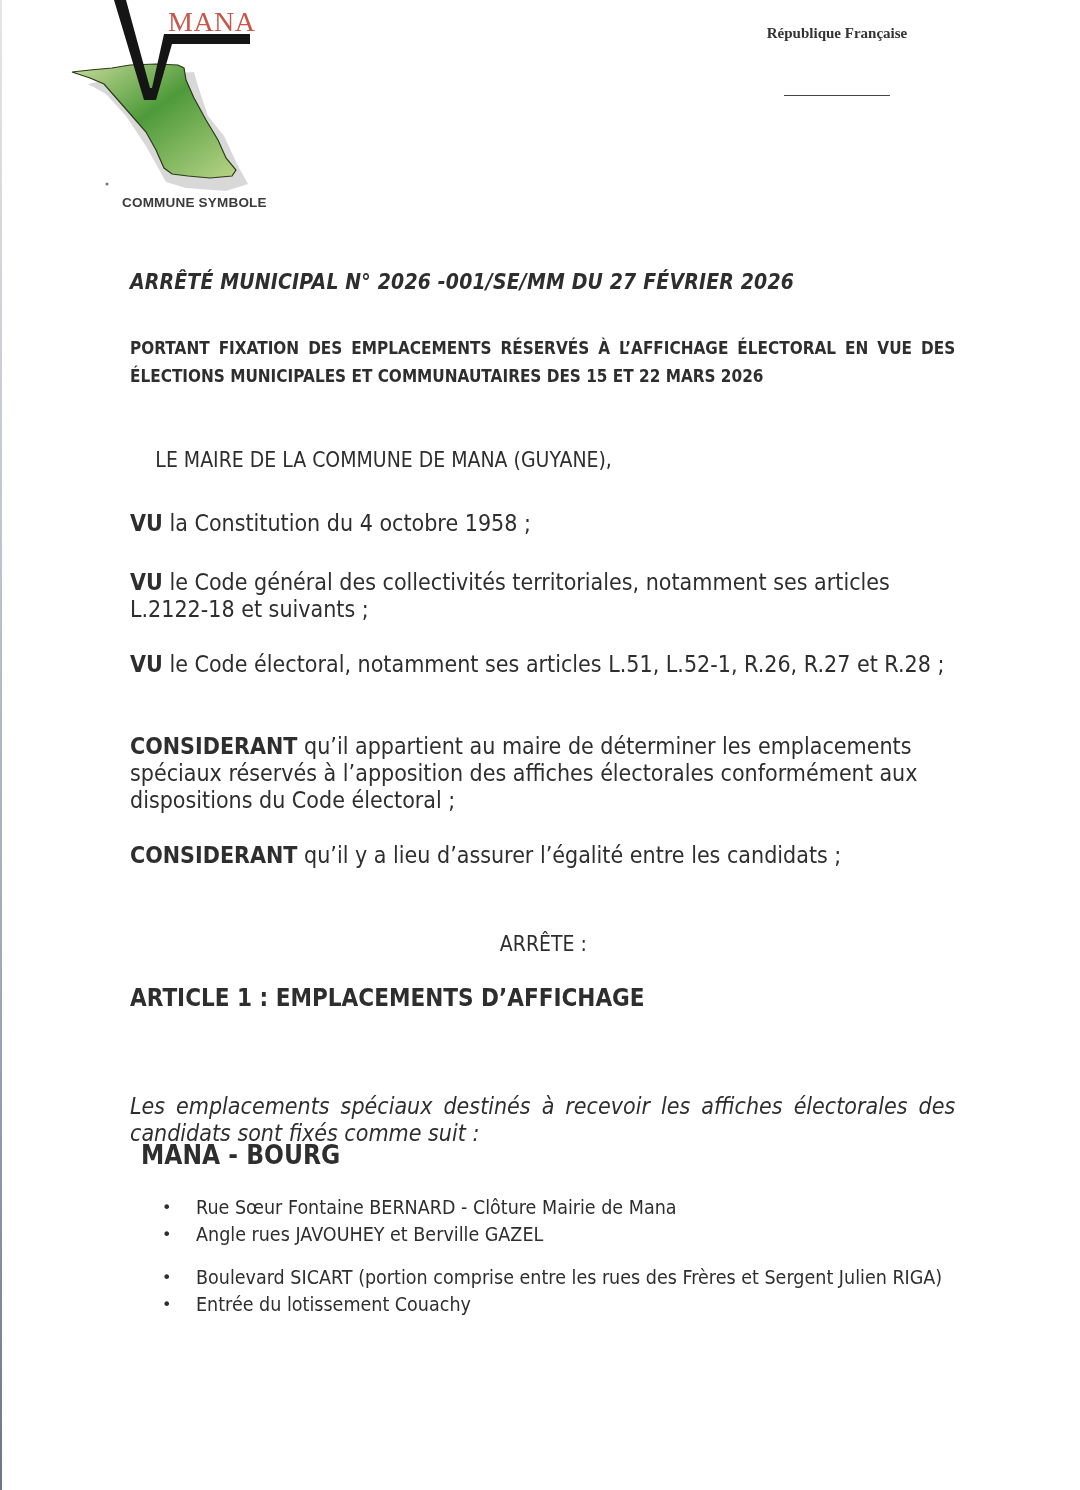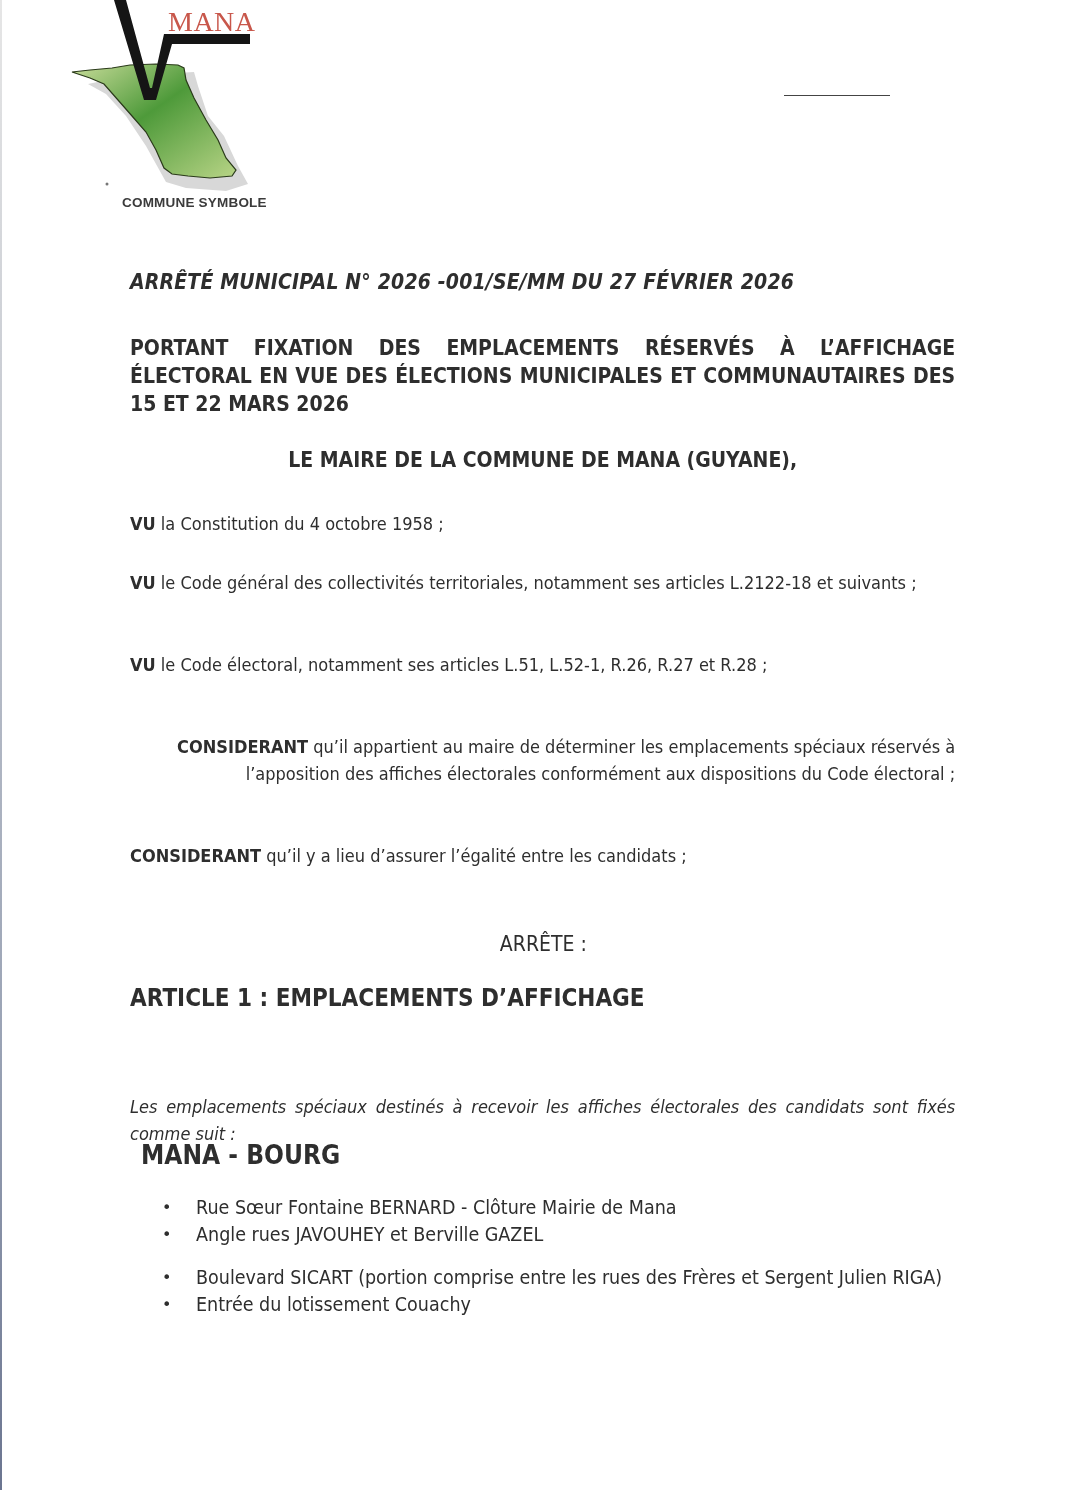--- a/index.html
+++ b/index.html
@@ -70,53 +70,53 @@
       width: 106px;
       height: 1px;
       background: #444;
     }
     
     .doc {
       position: absolute;
       left: 130px;
       width: 826px;
       font-family: "DejaVu Sans", sans-serif;
-      font-size: 18px;
+      font-size: 23px;
       color: #2e2e2e;
       transform-origin: left top;
     }
     .title {
       top: 270px;
       font-weight: bold;
       font-size: 21px;
       letter-spacing: 0.2px;
       font-style: italic;
     }
     .subject {
       top: 334px;
       font-weight: bold;
-      font-size: 21px;
+      font-size: 17px;
       line-height: 28px;
       text-align: justify;
       text-align-last: left;
     }
     .mayor {
       top: 448px;
-      text-align: center;
-      font-weight: bold;
+      text-align: left;
+      font-weight: normal;
       font-size: 21px;
     }
     .para {
       line-height: 27px;
     }
     .para b { font-weight: bold; }
     .p1 { top: 510px; }
     .p2 { top: 569px; }
     .p3 { top: 651px; }
-    .p4 { top: 733px; text-align: right; }
+    .p4 { top: 733px; }
     .p5 { top: 842px; }
     .arrete {
       top: 932px;
       text-align: center;
       font-weight: normal;
       font-size: 21px;
       padding-left: 0;
     }
     .article {
       top: 984px;
@@ -189,20 +189,21 @@
 
     <path d="M54 0 L66 0 L90 88 L92 88 L104 34 L190 34 L190 44 L112 44 L96 100 L84 100 Z" fill="#151515"></path>
 
     <circle cx="47" cy="184" r="1.5" fill="#777"></circle>
   </svg>
   <div class="logo-mana">MANA</div>
   <div class="logo-subtitle">COMMUNE SYMBOLE</div>
 </div>
 
 <div class="republic">
+  <div>République Française</div>
 </div>
 <div class="republic-rule"></div>
 
 <div class="doc title">
   <span class="squeeze">ARRÊTÉ MUNICIPAL N° 2026 -001/SE/MM DU  27 FÉVRIER 2026</span>
 </div>
 
 <div class="doc subject">
   <span class="squeeze" style="text-align:justify;">PORTANT FIXATION DES EMPLACEMENTS RÉSERVÉS À L’AFFICHAGE ÉLECTORAL EN VUE DES ÉLECTIONS MUNICIPALES ET COMMUNAUTAIRES DES 15 ET 22 MARS 2026</span>
 </div>

